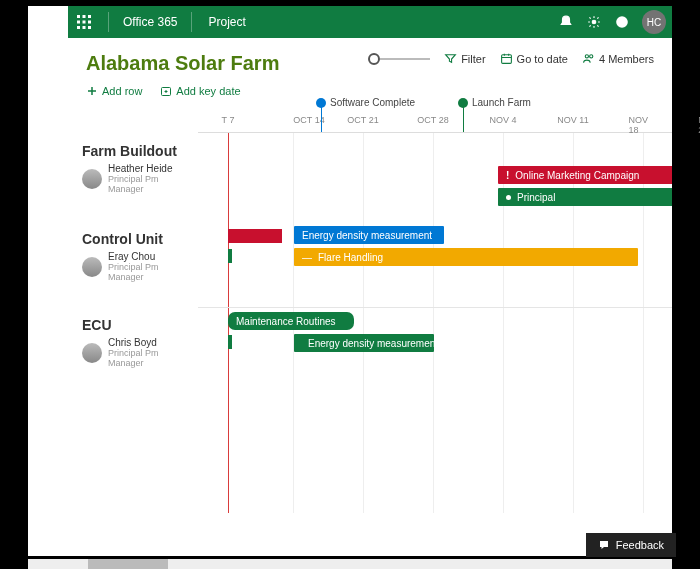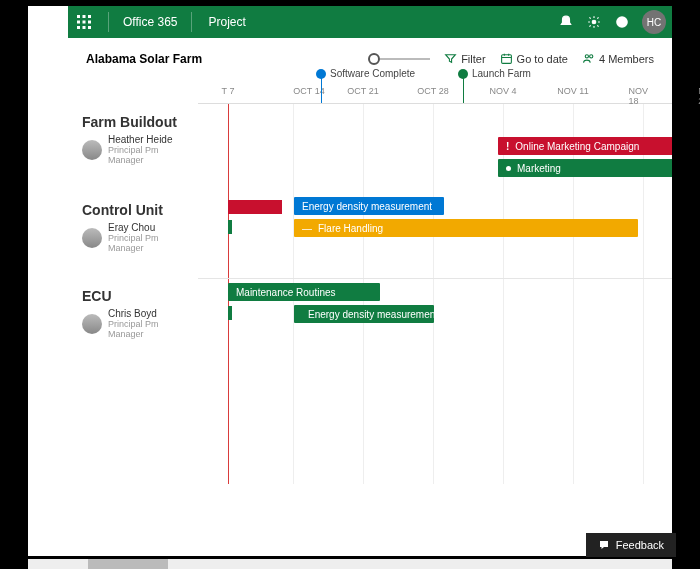--- a/index.html
+++ b/index.html
@@ -9,21 +9,21 @@
 .waffle{width:32px;height:32px;display:flex;align-items:center;justify-content:center;cursor:pointer;}
 .waffle svg{fill:#fff;}
 .divider{width:1px;height:20px;background:rgba(255,255,255,.3);margin:0 8px;}
 .brand{padding:0 6px;}
 .appname{padding:0 8px;}
 .spacer{flex:1;}
 .topicn{width:28px;height:32px;display:flex;align-items:center;justify-content:center;cursor:pointer;}
 .topicn svg{fill:#fff;stroke:#fff;}
 .avatar{width:24px;height:24px;border-radius:50%;background:#737373;color:#fff;font-size:10px;display:flex;align-items:center;justify-content:center;margin:0 6px;}
 .header{padding:14px 18px 10px 18px;display:flex;align-items:flex-start;}
-.title{font-size:12px;font-weight:600;color:#000000;}
+.title{font-size:20px;font-weight:600;color:#4d7c0f;}
 .subtitle{font-size:10px;color:#888;margin-top:2px;}
 .hdr-right{margin-left:auto;display:flex;align-items:center;gap:14px;font-size:11px;color:#333;}
 .zoom{display:flex;align-items:center;}
 .zoom-knob{width:12px;height:12px;border:2px solid #555;border-radius:50%;background:#fff;}
 .zoom-track{width:50px;height:2px;background:#bbb;}
 .hdr-btn{display:flex;align-items:center;gap:4px;cursor:pointer;}
 .hdr-btn svg{stroke:#107c41;fill:none;}
 .toolbar{padding:0 18px 8px 18px;display:flex;gap:18px;font-size:11px;color:#107c41;}
 .tool{display:flex;align-items:center;gap:4px;cursor:pointer;}
 .timeline-hdr{position:relative;height:28px;margin-left:130px;border-bottom:1px solid #ddd;}
@@ -120,20 +120,35 @@
         <svg width="13" height="13" viewBox="0 0 24 24" stroke-width="2">
             <circle cx="9" cy="8" r="3"></circle>
             <circle cx="17" cy="8" r="3"></circle>
             <path d="M3 20c0-3 3-5 6-5s6 2 6 5"></path>
           </svg>
         <span>4 Members</span>
       </div>
     </div>
   </div>
 
+  <div class="toolbar">
+    <div class="tool">
+      <svg width="12" height="12" viewBox="0 0 24 24" stroke="#107c41" stroke-width="3">
+          <path d="M12 4v16M4 12h16"></path>
+        </svg>
+      <span>Add row</span>
+    </div>
+    <div class="tool">
+      <svg width="12" height="12" viewBox="0 0 24 24" stroke="#107c41" stroke-width="2" fill="none">
+          <rect x="3" y="5" width="18" height="16" rx="2"></rect>
+          <path d="M12 10v6M9 13h6"></path>
+        </svg>
+      <span>Add key date</span>
+    </div>
+  </div>
 
   <div class="timeline-hdr" id="tlhdr">
       <div class="tick" style="left: 30px;">T 7</div>
       <div class="tick" style="left: 95px; margin-left: 16px;">OCT 14</div>
       <div class="tick" style="left: 165px; text-align: center;">OCT 21</div>
       <div class="tick" style="left: 235px;">OCT 28</div>
       <div class="tick" style="left: 305px;">NOV 4</div>
       <div class="tick" style="left: 375px;">NOV 11</div>
       <div class="tick" style="left: 445px;">NOV 18</div>
       <div class="tick" style="left: 510px;">NOV 25</div>
@@ -159,34 +174,34 @@
       <div class="gridcol" style="left: 505px;"></div>
       <div class="gridcol" style="left: 575px;"></div>
       <div class="gridcol" style="left: 640px;"></div>
       <div class="today" style="left: 160px;"></div>
       <div class="bar" style="left: 430px; top: 33px; width: 214px; background: rgb(200, 16, 46);">
         <span class="excl">!</span>
         <span>Online Marketing Campaign</span>
       </div>
       <div class="bar" style="left: 430px; top: 55px; width: 214px; background: rgb(16, 124, 65);">
         <span class="bdot"></span>
-        <span>Marketing</span>
+        <span>Principal</span>
       </div>
       <div class="minibar" style="left: 160px; top: 96px; width: 54px; height: 14px; background: rgb(200, 16, 46);"></div>
       <div class="minibar" style="left: 160px; top: 116px; width: 4px; height: 14px; background: rgb(16, 124, 65);"></div>
       <div class="bar" style="left: 226px; top: 93px; width: 150px; background: rgb(0, 120, 212);">
         <span>Energy density measurement</span>
       </div>
       <div class="bar" style="left: 226px; top: 115px; width: 344px; background: rgb(242, 169, 0);">
         <span>—</span>
         <span>Flare Handling</span>
       </div>
       <div class="hr" style="top: 174px;"></div>
       <div class="minibar" style="left: 160px; top: 202px; width: 4px; height: 14px; background: rgb(16, 124, 65);"></div>
-      <div class="bar" style="left: 160px; top: 179px; width: 152px; background: rgb(16, 124, 65);">
+      <div class="bar" style="left: 160px; top: 179px; width: 126px; background: rgb(16, 124, 65); border-radius: 7px;">
         <span>Maintenance Routines</span>
       </div>
       <div class="bar" style="left: 226px; top: 201px; width: 140px; background: rgb(16, 124, 65);">
         <span class="bdot"></span>
         <span>Energy density measurement</span>
       </div>
       <div class="sidebar" id="sidebar">
         <div class="group" style="top: 0px;">
           <div class="group-title">Farm Buildout</div>
           <div class="person">

